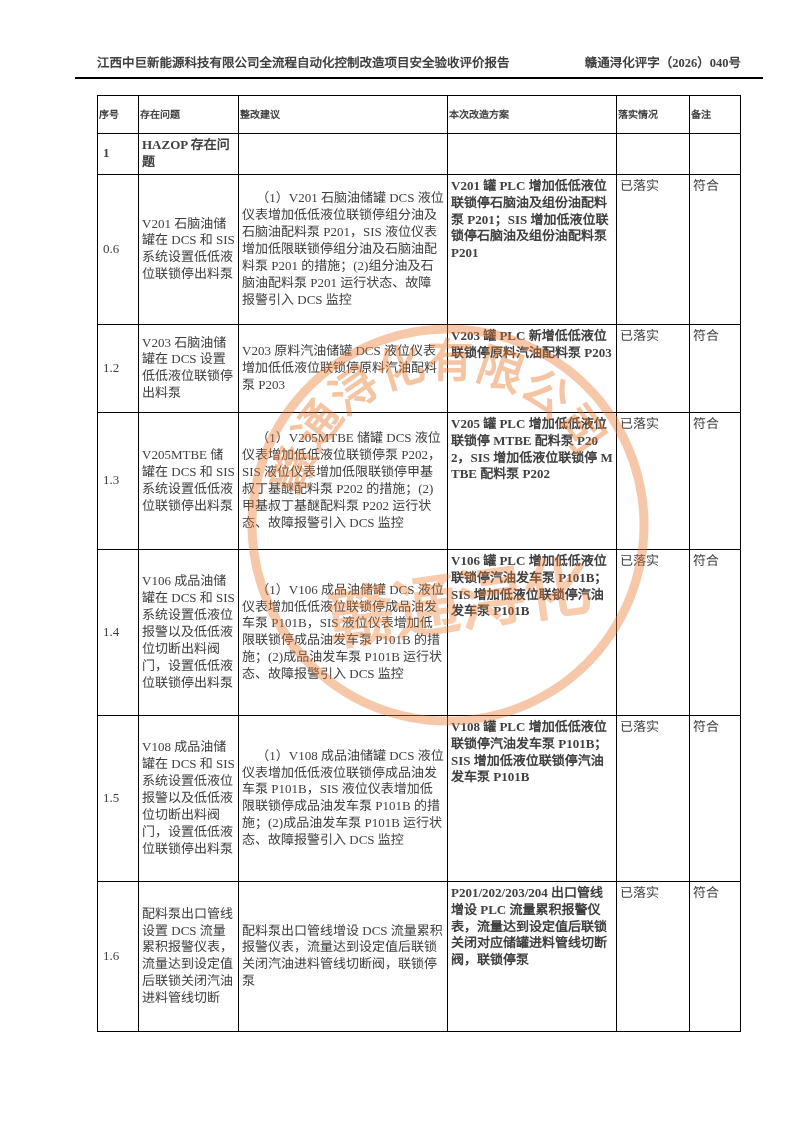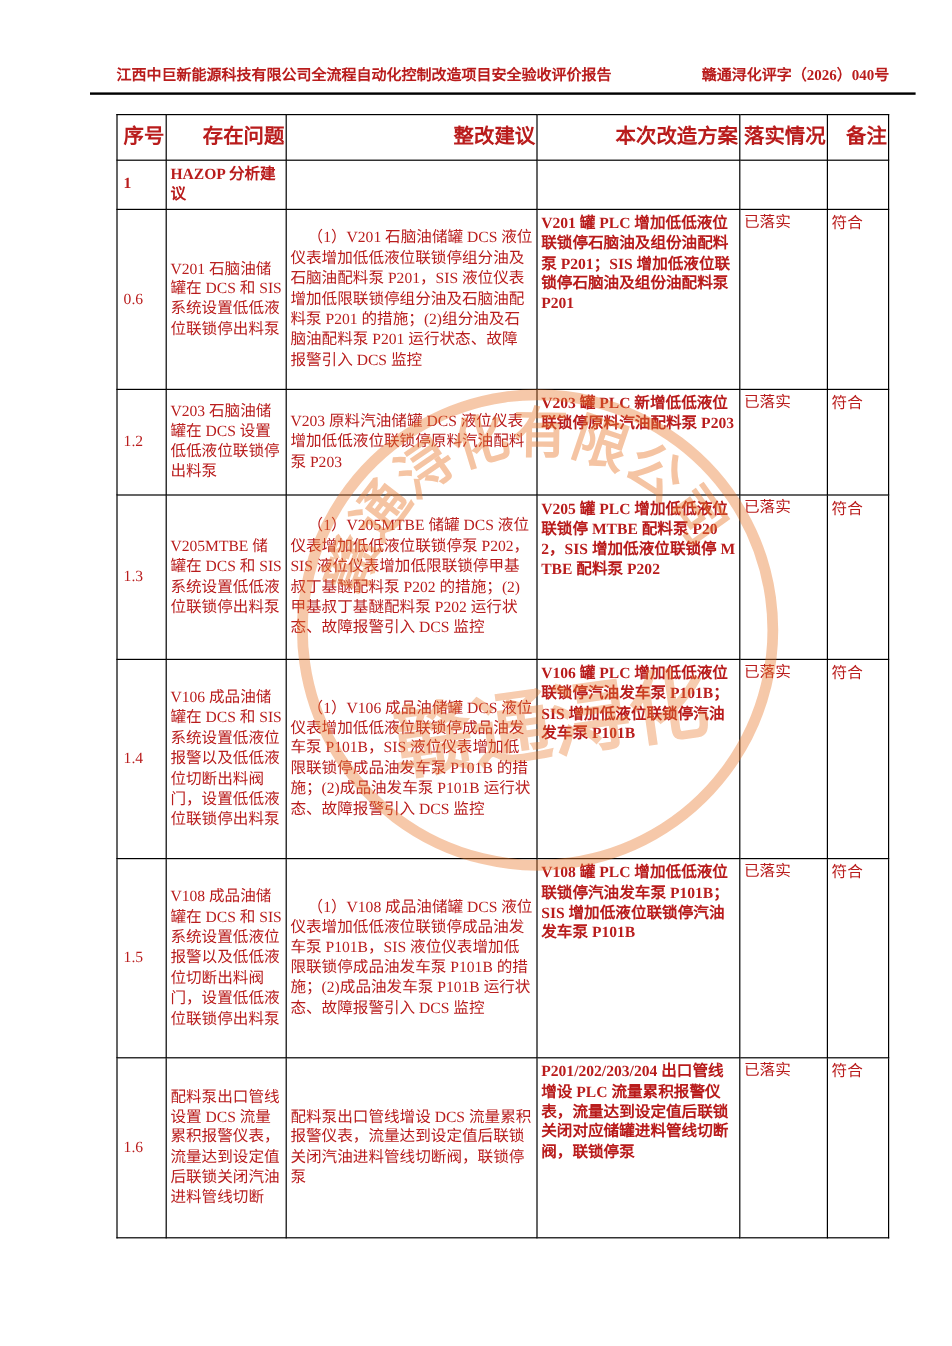--- a/index.html
+++ b/index.html
@@ -5,21 +5,21 @@
   * { box-sizing: border-box; margin: 0; padding: 0; }
   html, body { background: #ffffff; }
   .page {
     position: relative;
     width: 793px;
     height: 1122px;
     background: #ffffff;
     overflow: hidden;
     margin: 0 auto;
     font-family: "Liberation Serif", "DejaVu Serif", serif;
-    color: #b91c1c;
+    color: #404040;
   }
   
   .doc-header {
     position: absolute;
     left: 75px;
     top: 52px;
     width: 688px;
     border-bottom: 2px solid #000;
     padding: 0 22px 6px 22px;
     display: flex;
@@ -41,39 +41,39 @@
     line-height: 1.3;
   }
   .report-table th, .report-table td {
     border: 1px solid #000;
     padding: 3px 3px;
     word-break: break-all;
     overflow: hidden;
   }
   .report-table { border: 1.5px solid #000; }
   .report-table thead th {
-    font-size: 17px;
+    font-size: 10px;
     font-weight: bold;
-    text-align: right;
+    text-align: left;
     vertical-align: middle;
     height: 38px;
     padding: 2px 1px;
   }
   col.c-no      { width: 41px; }
   col.c-problem { width: 100px; }
   col.c-sugg    { width: 209px; }
   col.c-plan    { width: 169px; }
   col.c-status  { width: 73px; }
   col.c-remark  { width: 51px; }
 
   td.cell-no      { vertical-align: middle; text-align: left; padding-left: 5px; }
   td.cell-problem { vertical-align: middle; text-align: left; }
   td.cell-sugg    { vertical-align: middle; text-align: left; }
   td.cell-plan    { vertical-align: top;    text-align: left; font-weight: bold; }
-  td.cell-status  { vertical-align: top;    text-align: left; font-family: Liberation Mono, monospace; }
+  td.cell-status  { vertical-align: top;    text-align: left; }
   td.cell-remark  { vertical-align: top;    text-align: left; }
 
   td.cell-sugg.indent { text-indent: 1.1em; }
   td.bold { font-weight: bold; }
 
   tr.r0 { height: 36px; }
   tr.r1 { height: 150px; }
   tr.r2 { height: 88px; }
   tr.r3 { height: 137px; }
   tr.r4 { height: 166px; }
@@ -141,21 +141,21 @@
         <th>存在问题</th>
         <th>整改建议</th>
         <th>本次改造方案</th>
         <th>落实情况</th>
         <th>备注</th>
       </tr>
     </thead>
     <tbody>
       <tr class="r0">
         <td class="cell-no bold">1</td>
-        <td class="cell-problem bold">HAZOP 分析建议</td>
+        <td class="cell-problem bold">HAZOP 存在问题</td>
         <td class="cell-sugg"></td>
         <td class="cell-plan"></td>
         <td class="cell-status"></td>
         <td class="cell-remark"></td>
       </tr>
       <tr class="r1">
         <td class="cell-no">0.6</td>
         <td class="cell-problem">V201 石脑油储罐在 DCS 和 SIS 系统设置低低液位联锁停出料泵</td>
         <td class="cell-sugg indent">（1）V201 石脑油储罐 DCS 液位仪表增加低低液位联锁停组分油及石脑油配料泵 P201，SIS 液位仪表增加低限联锁停组分油及石脑油配料泵 P201 的措施；(2)组分油及石脑油配料泵 P201 运行状态、故障报警引入 DCS 监控</td>
         <td class="cell-plan">V201 罐 PLC 增加低低液位联锁停石脑油及组份油配料泵 P201；SIS 增加低液位联锁停石脑油及组份油配料泵 P201</td>

